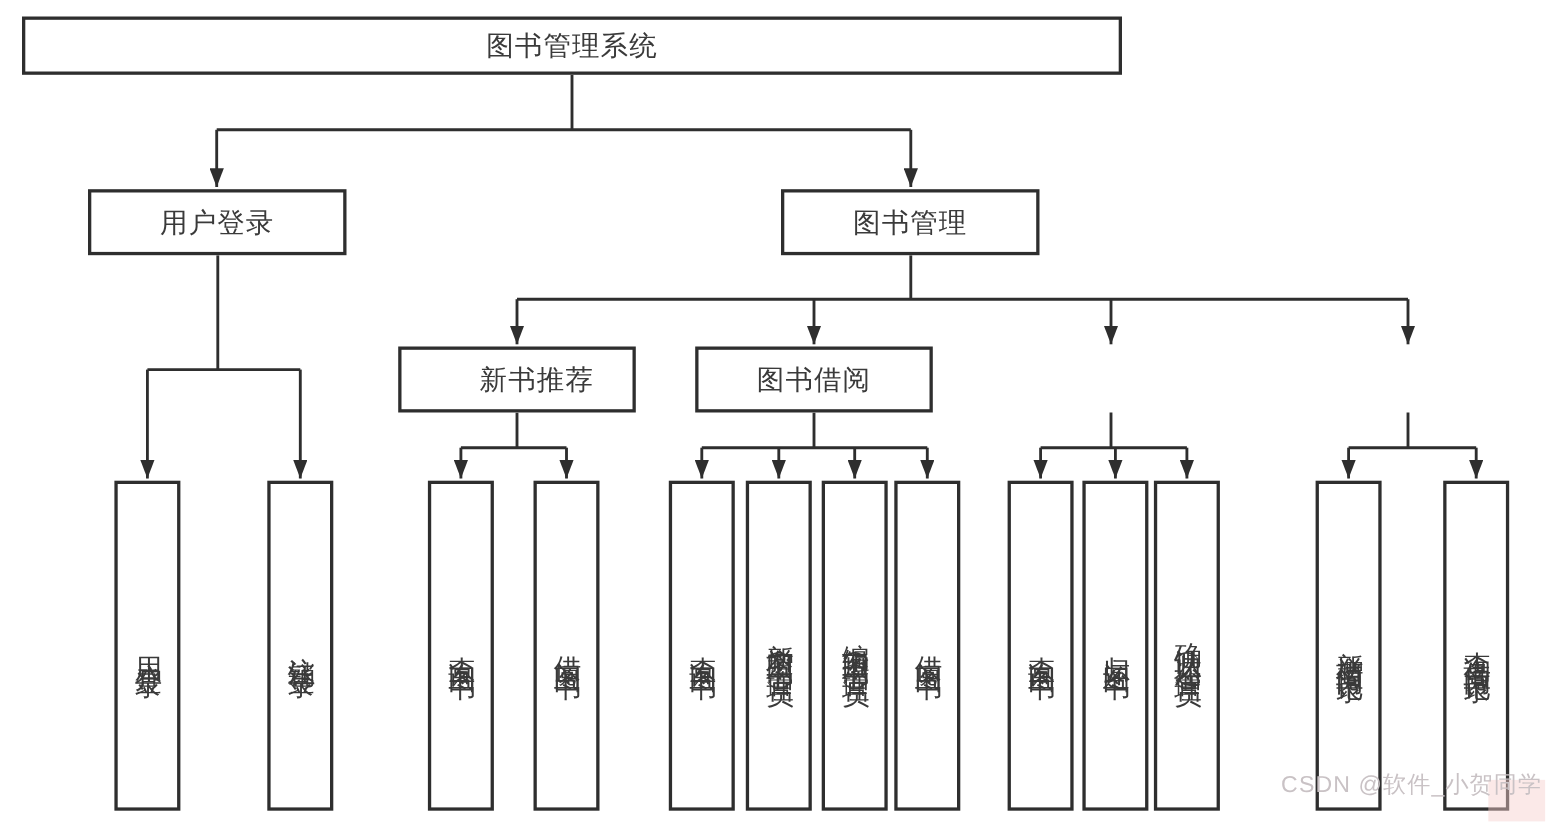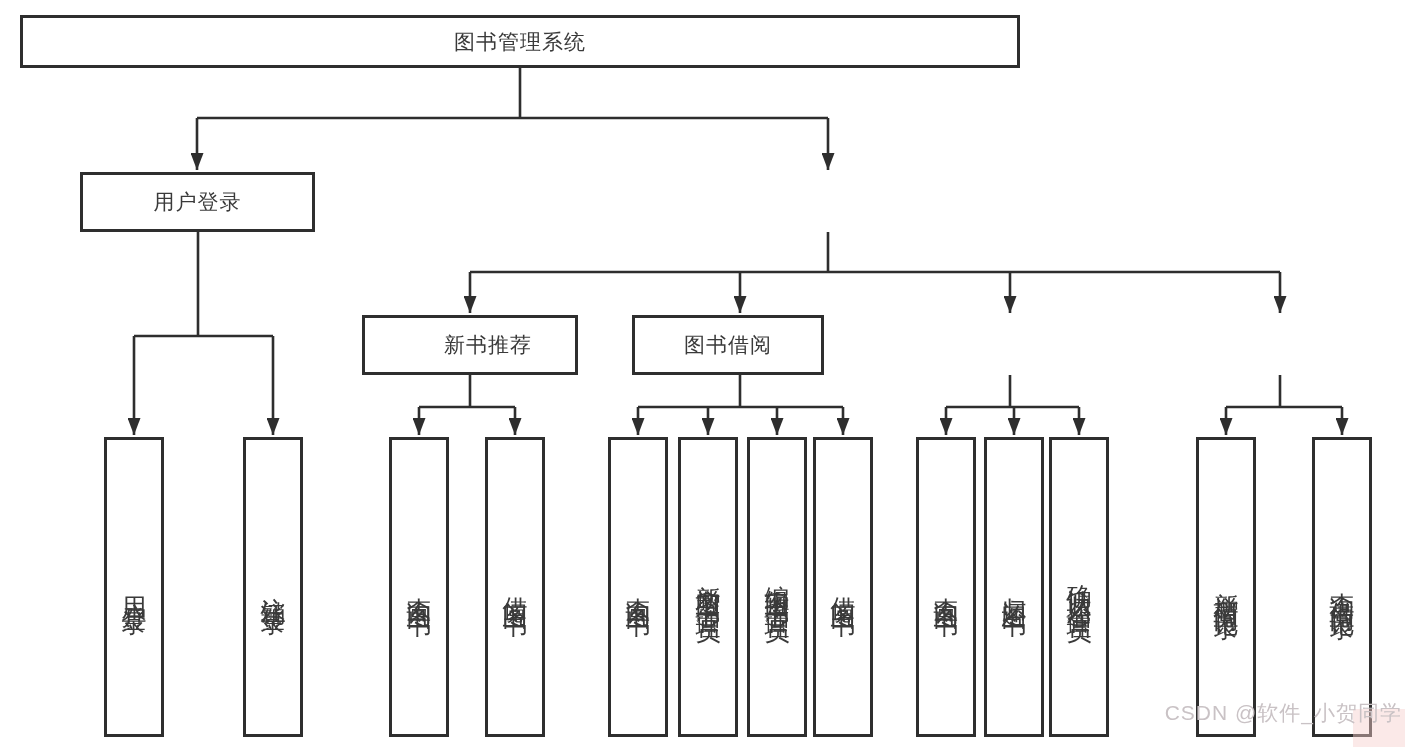--- a/index.html
+++ b/index.html
@@ -39,21 +39,21 @@
     position: absolute;
     background: #ffffff;
     border: 3px solid var(--line);
     display: flex;
     align-items: center;
     justify-content: center;
     color: var(--text);
     z-index: 1;
   }
   .hbox {
-    font-size: 21px;
+    font-size: 25px;
     letter-spacing: 1px;
     white-space: nowrap;
   }
   .vbox {
     width: 60px;
     height: 300px;
     top: 437px;
     font-size: 25px;
     writing-mode: vertical-rl;
     text-orientation: mixed;
@@ -125,23 +125,24 @@
     <path class="c" d="M1079 407 V435" marker-end="url(#arrowhead)"></path>
 
     <path class="c" d="M1280 375 V407 M1226 407 H1342"></path>
     <path class="c" d="M1226 407 V435" marker-end="url(#arrowhead)"></path>
     <path class="c" d="M1342 407 V435" marker-end="url(#arrowhead)"></path>
   </svg>
 
   <div class="node hbox" style="left:20px; top:15px; width:1000px; height:53px;">图书管理系统</div>
 
   <div class="node hbox" style="left:80px; top:172px; width:235px; height:60px;">用户登录</div>
+  <div class="node hbox" style="left:710px; top:172px; width:235px; height:60px;">图书管理</div>
 
   <div class="node hbox" style="left:362px; top:315px; width:216px; height:60px;padding-left:36px;">新书推荐</div>
-  <div class="node hbox" style="left:632px; top:315px; width:192px; height:60px;">图书借阅</div>
+  <div class="node hbox" style="left:632px; top:315px; width:216px; height:60px;">图书借阅</div>
 
   <div class="node vbox" style="left:104px;">用户登录</div>
   <div class="node vbox" style="left:243px;">注销登录</div>
 
   <div class="node vbox" style="left:389px;">查询图书</div>
   <div class="node vbox" style="left:485px;">借阅图书</div>
 
   <div class="node vbox" style="left:608px;">查询图书</div>
   <div class="node vbox" style="left:678px;">新增图书（管理员）</div>
   <div class="node vbox" style="left:747px;">编辑图书（管理员）</div>

